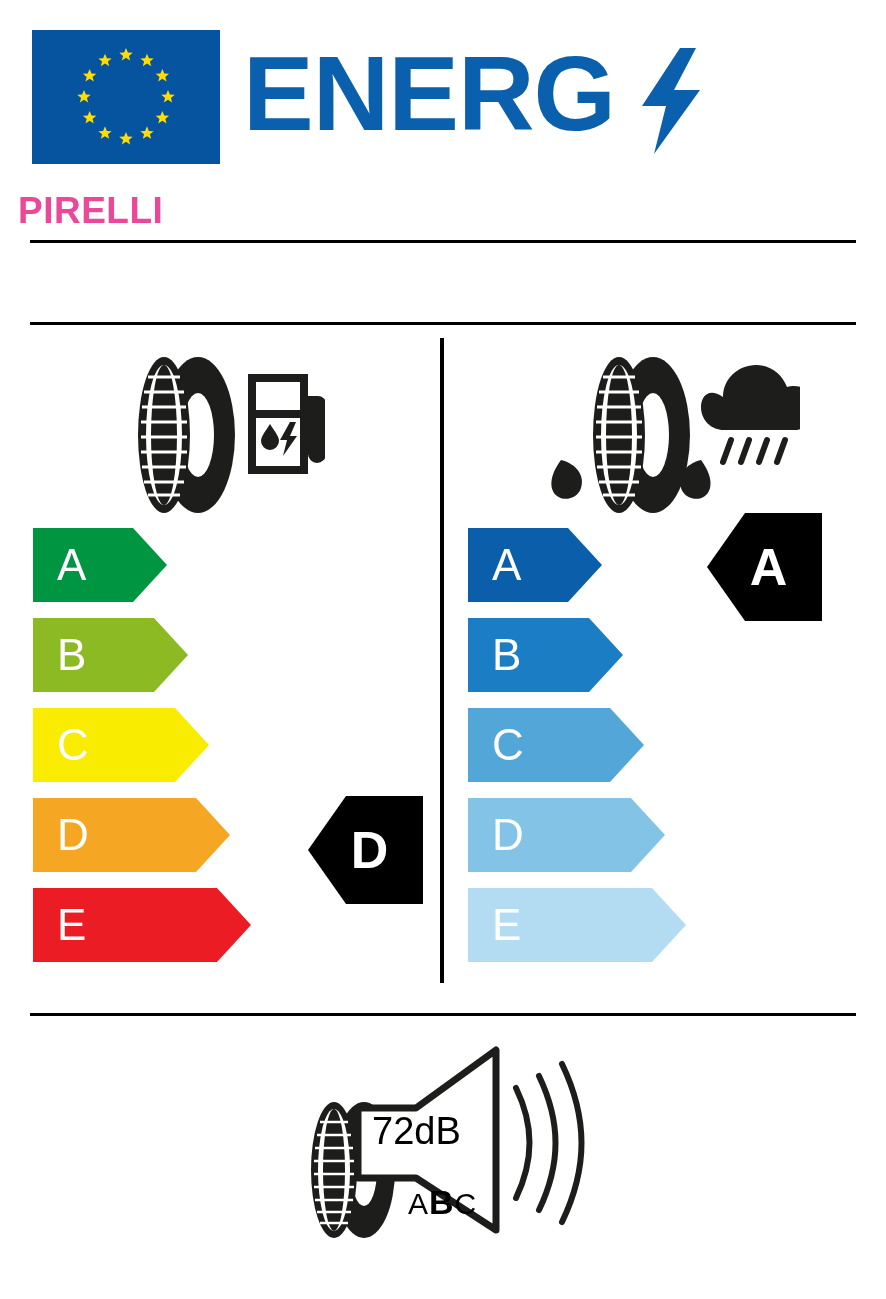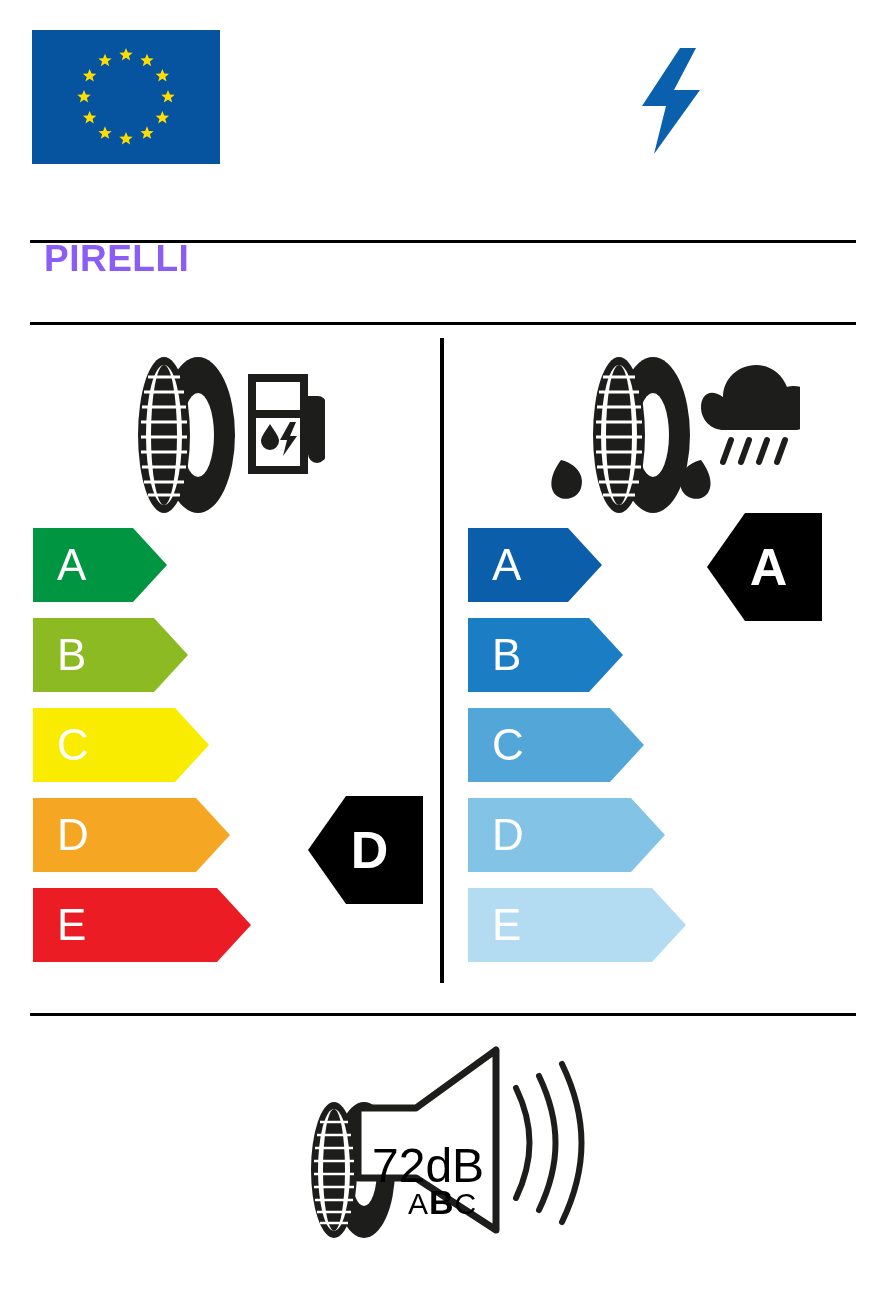--- a/index.html
+++ b/index.html
@@ -48,27 +48,26 @@
     position: absolute;
     left: 640px;
     top: 48px;
     width: 62px;
     height: 106px;
   }
 
   
   .brand-name {
     position: absolute;
-    left: 44px;
+    left: 18px;
     top: 190px;
     font-size: 37px;
     font-weight: bold;
-    color: #8b5cf6;
+    color: #ec4899;
     letter-spacing: 0.5px;
-    margin-top: 48px;
   }
   .rule {
     position: absolute;
     background: #000;
     height: 3px;
   }
   .rule-under-brand { left: 30px; top: 240px; width: 826px; }
   .rule-top-grid    { left: 30px; top: 322px; width: 826px; }
   .rule-bottom-grid { left: 30px; top: 1013px; width: 826px; }
   .divider-vertical {
@@ -150,24 +149,23 @@
     position: absolute;
     left: 286px;
     top: 1040px;
     width: 310px;
     height: 230px;
   }
   .noise-db {
     position: absolute;
     left: 372px;
     top: 1110px;
-    font-size: 48px;
+    font-size: 38px;
     color: #000;
     font-family: "Liberation Sans", sans-serif;
-    margin-top: 28px;
   }
   .noise-classes {
     position: absolute;
     left: 408px;
     top: 1183px;
     font-size: 30px;
     color: #000;
     letter-spacing: 1px;
   }
   .noise-classes .sel {
@@ -218,20 +216,21 @@
               <polygon points="0,-7 1.9,-2.4 6.7,-2.2 2.9,0.9 4.2,5.5 0,2.8 -4.2,5.5 -2.9,0.9 -6.7,-2.2 -1.9,-2.4"></polygon>
             </g>
           <g transform="rotate(330) translate(0,-42) rotate(-330)">
               <polygon points="0,-7 1.9,-2.4 6.7,-2.2 2.9,0.9 4.2,5.5 0,2.8 -4.2,5.5 -2.9,0.9 -6.7,-2.2 -1.9,-2.4"></polygon>
             </g>
         </g>
       </g>
     </svg>
   </div>
 
+  <div class="energ-word">ENERG</div>
 
   <svg class="energ-bolt" viewBox="0 0 62 106">
     <polygon points="40,0 2,58 26,58 14,106 60,42 34,42 56,0" fill="#0b60ad"></polygon>
   </svg>
 
   <div class="brand-name">PIRELLI</div>
 
   <div class="rule rule-under-brand"></div>
   <div class="rule rule-top-grid"></div>
   <div class="divider-vertical"></div>

